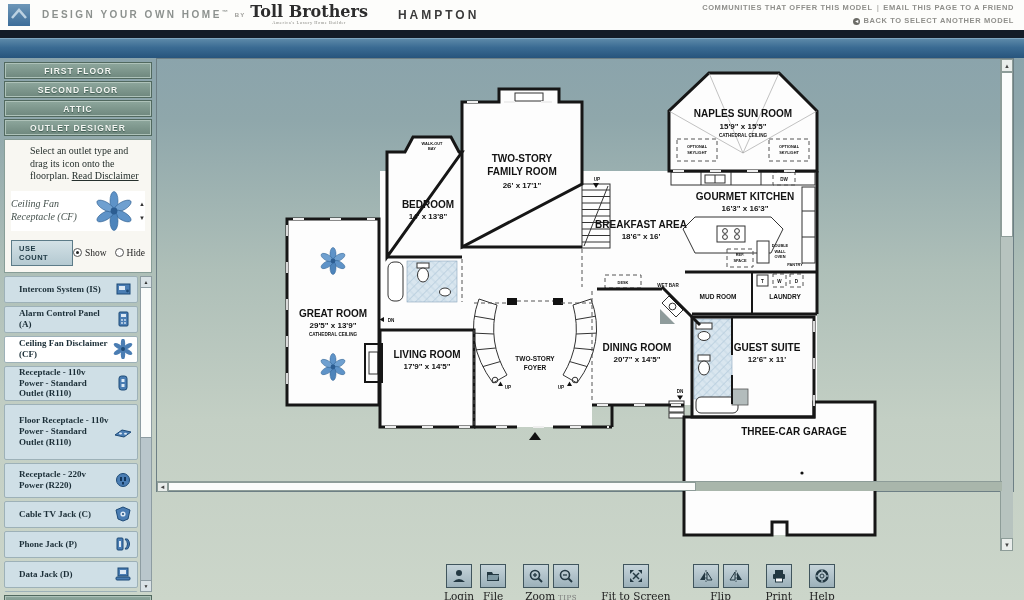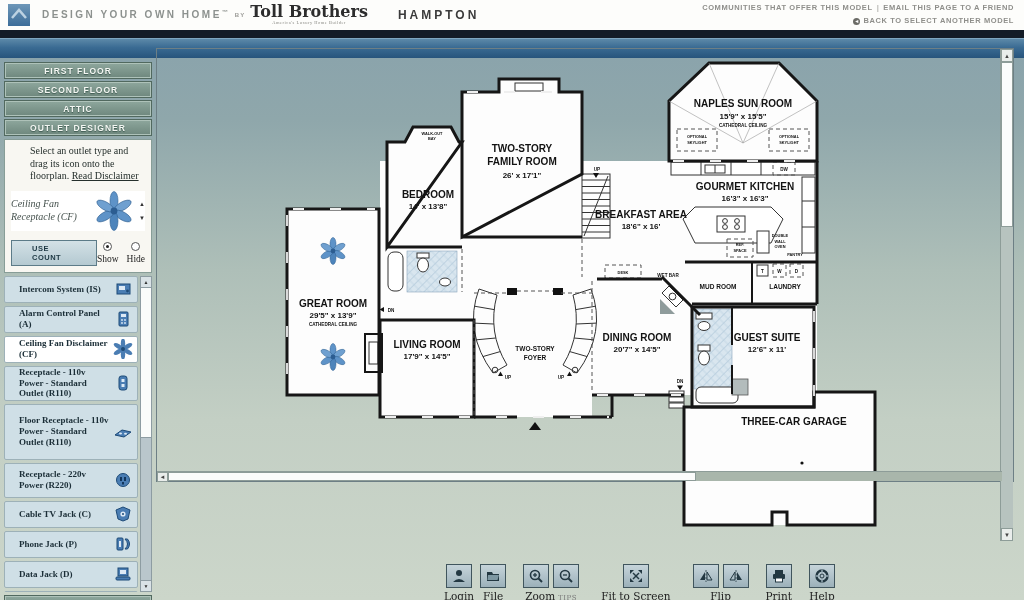--- a/index.html
+++ b/index.html
@@ -25,21 +25,21 @@
   .header-links a { color:#8f8f8b; text-decoration:none; cursor:pointer; }
   .link-sep { margin:0 4px; color:#b5b5b0; }
   .back-row { color:#7d7d78; }
   .back-icon { display:inline-block; width:7px; height:7px; border-radius:50%; background:#6b6b66; color:#fff;
                font-size:5px; line-height:7px; text-align:center; vertical-align:middle; margin-right:3px; }
   .navy-bar { position:absolute; left:0; top:30px; width:1024px; height:8px; background:#141c27; }
   .blue-band { position:absolute; left:0; top:38px; width:1024px; height:20px;
                background:linear-gradient(180deg,#5c89a8 0%,#3a6b93 45%,#27547c 100%); border-top:1px solid #7fa6c0; }
 
   
-  .canvas { position:absolute; left:156px; top:48px; width:858px; height:434px; border:1px solid #6d7f85; }
+  .canvas { position:absolute; left:156px; top:58px; width:858px; height:434px; border:1px solid #6d7f85; }
   .plan-svg { position:absolute; left:0; top:0; }
   .vscroll { position:absolute; right:0; top:0; width:13px; height:492px; background:#b7c3bf; border-left:1px solid #8d9c98; }
   .scroll-arrow { position:absolute; left:0; width:12px; height:13px; background:#e9edeb; border:1px solid #8d9c98;
                   font-size:6px; line-height:12px; text-align:center; color:#444; cursor:pointer; }
   .vthumb { position:absolute; left:0; top:13px; width:12px; height:165px; background:#fbfcfb; border:1px solid #8d9c98; cursor:pointer; }
   .hscroll { position:absolute; left:0; bottom:0; width:845px; height:10px; background:#a9b6ab; border-top:1px solid #8d9c98; }
   .hscroll .scroll-arrow { height:10px; width:11px; line-height:9px; top:0; }
   .hthumb { position:absolute; left:11px; top:0; width:528px; height:9px; background:#fbfcfb; border:1px solid #8d9c98; cursor:pointer; }
 
   
@@ -50,24 +50,24 @@
              text-shadow:0 1px 1px #3e5a51; cursor:pointer; }
   .panel { background:#f8f7f2; border:1px solid #879d97; padding:5px 6px 4px 6px; margin-top:3px; }
   .instruction { font-family:"Liberation Serif", serif; font-size:10px; color:#26302d; line-height:1.25;margin-left:19px; }
   .instruction a { color:#26302d; text-decoration:underline; cursor:pointer; }
   .preview-row { display:flex; align-items:center; margin-top:8px; background:#fff; }
   .preview-label { font-family:Liberation Serif, serif; font-style:italic; font-size:10px; color:#44504c;
                    line-height:1.25; flex:1; }
   .spinners { display:flex; flex-direction:column; gap:8px; margin-left:3px; }
   .spin { font-size:6px; color:#333; cursor:pointer; line-height:1; }
   .controls-row { display:flex; align-items:center; margin-top:9px; margin-bottom:2px; }
-  .use-count { background:linear-gradient(180deg,#d3e1e6,#b4c9d1); border:1px solid #5c7b88; padding:3px 20px;
+  .use-count { background:linear-gradient(180deg,#d3e1e6,#b4c9d1); border:1px solid #5c7b88; padding:3px 7px;
                font-size:7.5px; font-weight:bold; letter-spacing:.5px; color:#1c3742; cursor:pointer; }
   .radio-group { display:flex; align-items:center; margin-left:auto; gap:8px; }
-  .radio-opt { display:flex; align-items:center; gap:3px; font-family:"Liberation Serif", serif; font-size:9.5px; color:#222;flex-direction:column; }
+  .radio-opt { display:flex; align-items:center; gap:3px; font-family:"Liberation Serif", serif; font-size:9.5px; color:#222; }
   .radio { width:9px; height:9px; border:1px solid #555; border-radius:50%; background:#fff; position:relative; cursor:pointer; }
   .radio.checked::after { content:""; position:absolute; left:2px; top:2px; width:3px; height:3px; border-radius:50%; background:#222; }
 
   .outlet-list { position:relative; margin-top:3px; height:316px; overflow:hidden; padding-right:14px; }
   .outlet-row { background:#cfdfe6; border:1px solid #9db1b8; border-radius:2px; margin-bottom:3px;
                 display:flex; align-items:center; padding:2px 4px 2px 14px; cursor:pointer;
                 font-family:"Liberation Serif", serif; font-weight:bold; font-size:9px; color:#1b2e37; line-height:1.2; }
   .outlet-row.selected { background:#fff; }
   .outlet-row .lbl { flex:1; padding-right:3px; }
   .outlet-row .ic { flex:0 0 20px; height:20px; }

